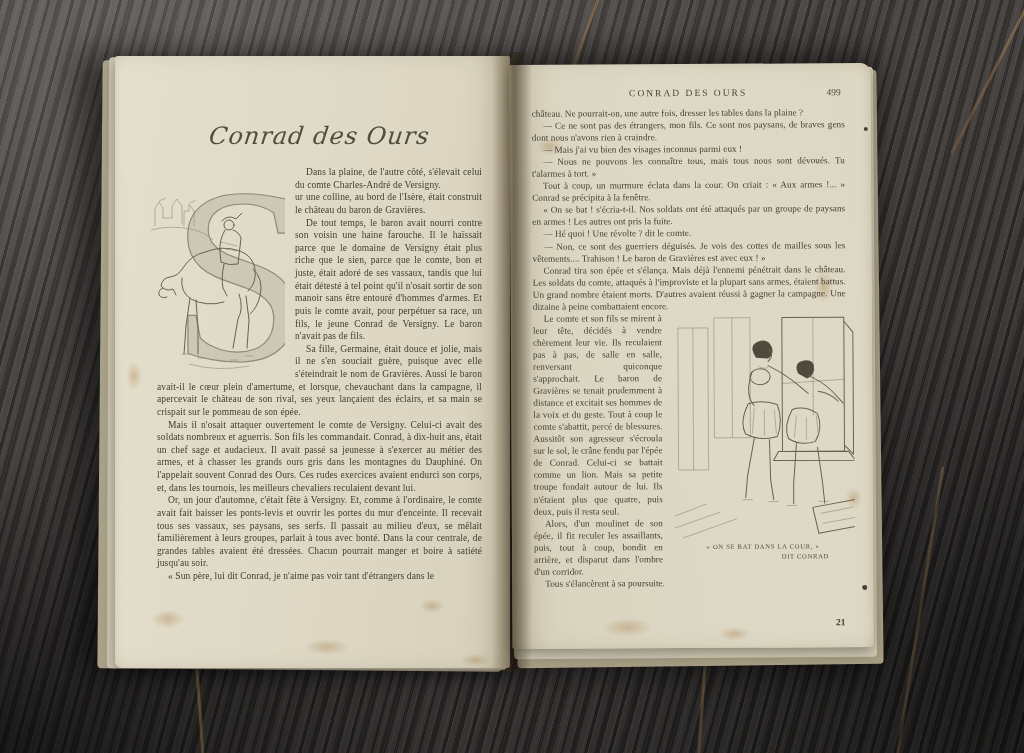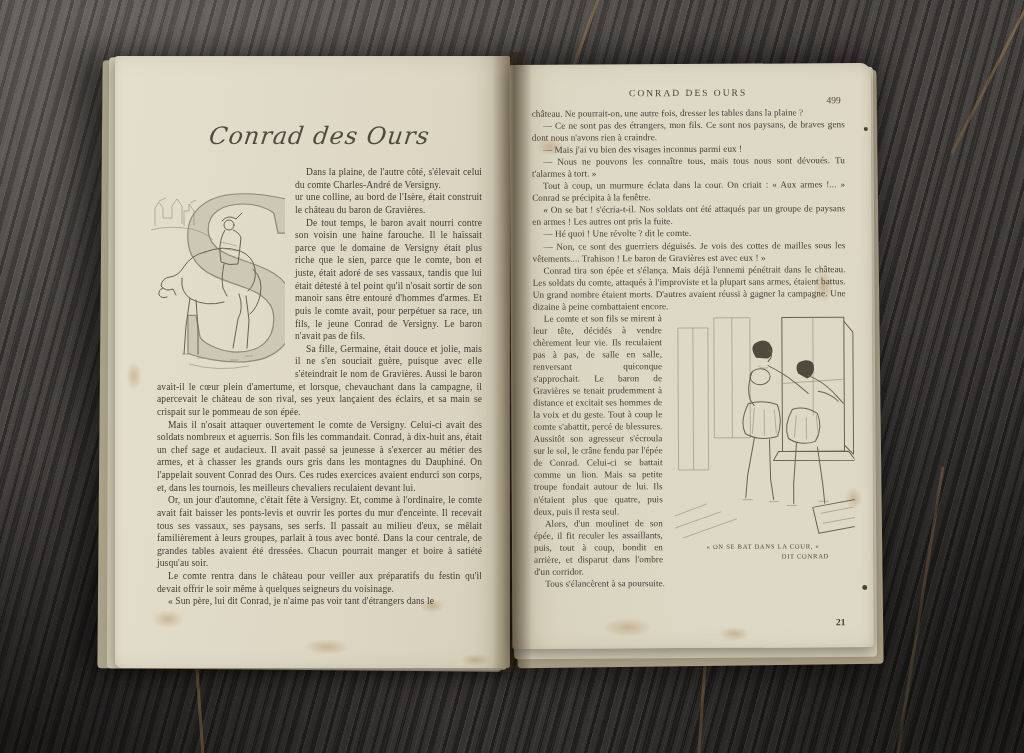--- a/index.html
+++ b/index.html
@@ -47,21 +47,21 @@
   .lp-content{position:absolute;left:0;top:0;right:0;bottom:0;padding:24px 28px 0 42px;color:#403c33;}
   .lp-title{margin:42px 0 16px;text-align:center;font-family:"DejaVu Serif",serif;font-style:italic;
     font-size:24px;letter-spacing:1px;color:#514c42;transform:skewX(-7deg);}
   .lp-body{font-size:9.5px;line-height:1.33;text-align:justify;letter-spacing:.1px;}
   .illo-left{float:left;width:136px;height:208px;margin:2px 10px 2px -8px;}
   p.par{margin:0;text-indent:11px;}
   p.par.noindent{text-indent:0;}
   
   .rp-content{position:absolute;left:0;top:0;right:0;bottom:0;padding:24px 26px 0 22px;color:#403c33;}
   .rp-header{position:relative;text-align:center;font-size:9.5px;letter-spacing:2px;color:#4c473c;margin-bottom:9px;}
-  .rp-pagenum{position:absolute;right:4px;top:8px;letter-spacing:0;}
+  .rp-pagenum{position:absolute;right:4px;top:0;letter-spacing:0;}
   .rp-body{font-size:9.2px;line-height:1.31;text-align:justify;letter-spacing:.05px;}
   .illo-right{float:right;width:184px;margin:2px -8px 0 8px;}
   .illo-right svg{display:block;}
   .caption{font-size:6.6px;letter-spacing:.7px;color:#4c473c;margin-top:3px;}
   .caption .c1{text-align:center;}
   .caption .c2{text-align:right;padding-right:26px;margin-top:2px;}
   .sig{position:absolute;right:28px;bottom:20px;font-weight:bold;font-size:9.5px;color:#454035;}
   
   .fox{position:absolute;border-radius:50%;background:radial-gradient(closest-side, rgba(150,100,40,0.30), rgba(150,100,40,0) 72%);pointer-events:none;}
   .speck{position:absolute;border-radius:50%;background:rgba(35,30,24,0.8);}
@@ -119,21 +119,20 @@
             <path class="lt" d="M72 74 l16 4 M72 80 l16 3"></path>
             <path class="ln" d="M75 96 q-3 14 -1 24 l4 8"></path>
           </g>
         </svg>
         <p class="par">Dans la plaine, de l'autre côté, s'élevait celui du comte Charles-André de Versigny.</p>
         <p class="par noindent">ur une colline, au bord de l'Isère, était construit le château du baron de Gravières.</p>
         <p class="par">De tout temps, le baron avait nourri contre son voisin une haine farouche. Il le haïssait parce que le domaine de Versigny était plus riche que le sien, parce que le comte, bon et juste, était adoré de ses vassaux, tandis que lui était détesté à tel point qu'il n'osait sortir de son manoir sans être entouré d'hommes d'armes. Et puis le comte avait, pour perpétuer sa race, un fils, le jeune Conrad de Versigny. Le baron n'avait pas de fils.</p>
         <p class="par">Sa fille, Germaine, était douce et jolie, mais il ne s'en souciait guère, puisque avec elle s'éteindrait le nom de Gravières. Aussi le baron avait-il le cœur plein d'amertume, et lorsque, chevauchant dans la campagne, il apercevait le château de son rival, ses yeux lançaient des éclairs, et sa main se crispait sur le pommeau de son épée.</p>
         <p class="par">Mais il n'osait attaquer ouvertement le comte de Versigny. Celui-ci avait des soldats nombreux et aguerris. Son fils les commandait. Conrad, à dix-huit ans, était un chef sage et audacieux. Il avait passé sa jeunesse à s'exercer au métier des armes, et à chasser les grands ours gris dans les montagnes du Dauphiné. On l'appelait souvent Conrad des Ours. Ces rudes exercices avaient endurci son corps, et, dans les tournois, les meilleurs chevaliers reculaient devant lui.</p>
         <p class="par">Or, un jour d'automne, c'était fête à Versigny. Et, comme à l'ordinaire, le comte avait fait baisser les ponts-levis et ouvrir les portes du mur d'enceinte. Il recevait tous ses vassaux, ses paysans, ses serfs. Il passait au milieu d'eux, se mêlait familièrement à leurs groupes, parlait à tous avec bonté. Dans la cour centrale, de grandes tables avaient été dressées. Chacun pourrait manger et boire à satiété jusqu'au soir.</p>
-        <p class="par">Le comte rentra dans le château pour veiller aux préparatifs du festin qu'il devait offrir le soir même à quelques seigneurs du voisinage.</p>
         <p class="par">« Sun père, lui dit Conrad, je n'aime pas voir tant d'étrangers dans le</p>
       </div>
     </div>
   </div>
 
   <div class="page" id="right-page">
     <div class="fox" style="left:20px;top:70px;width:40px;height:24px;"></div>
     <div class="fox" style="left:80px;top:550px;width:70px;height:26px;"></div>
     <div class="fox" style="left:200px;top:560px;width:44px;height:20px;"></div>
     <div class="fox" style="left:300px;top:200px;width:26px;height:46px;"></div>

